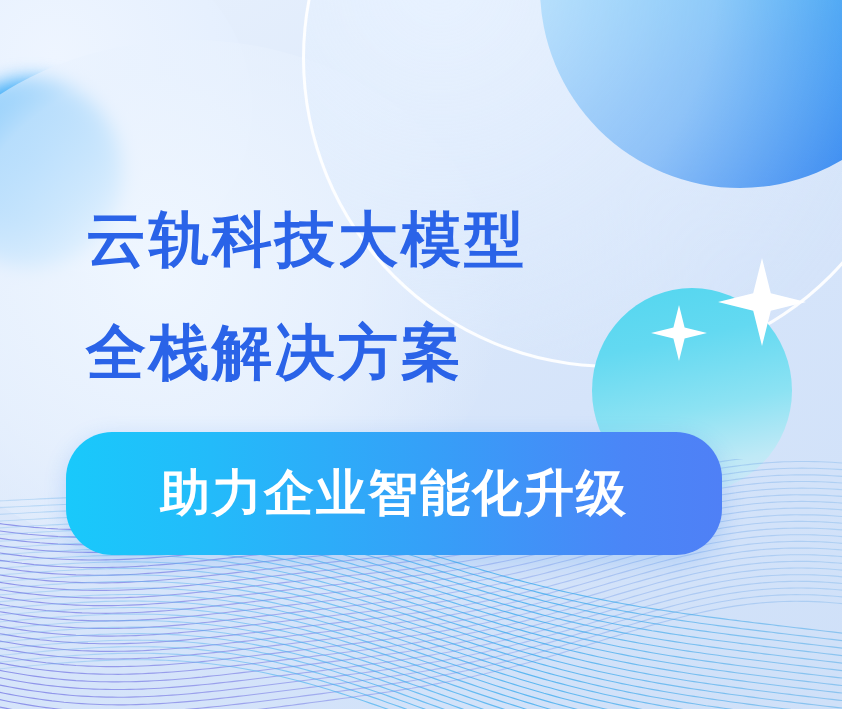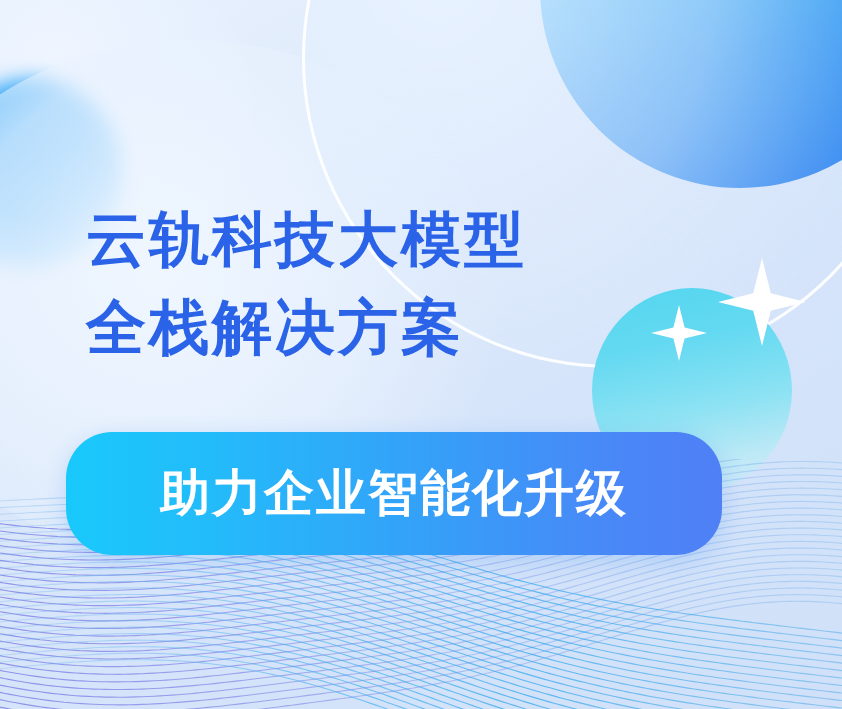--- a/index.html
+++ b/index.html
@@ -131,21 +131,21 @@
     left: 86px;
     top: 188px;
     color: #2a63e8;
     font-size: 60px;
     font-weight: 700;
     line-height: 104px;
     letter-spacing: 3px;
     white-space: nowrap;
   }
   .headline-line2 {
-    top: 276px;
+    top: 301px;
   }
   .cta-button {
     position: absolute;
     left: 66px;
     top: 432px;
     width: 656px;
     height: 123px;
     border: none;
     border-radius: 46px;
     background: linear-gradient(90deg, #19c9fb 0%, #23bbfa 22%, #35a0f8 55%, #4a86f7 85%, #4f80f6 100%);

